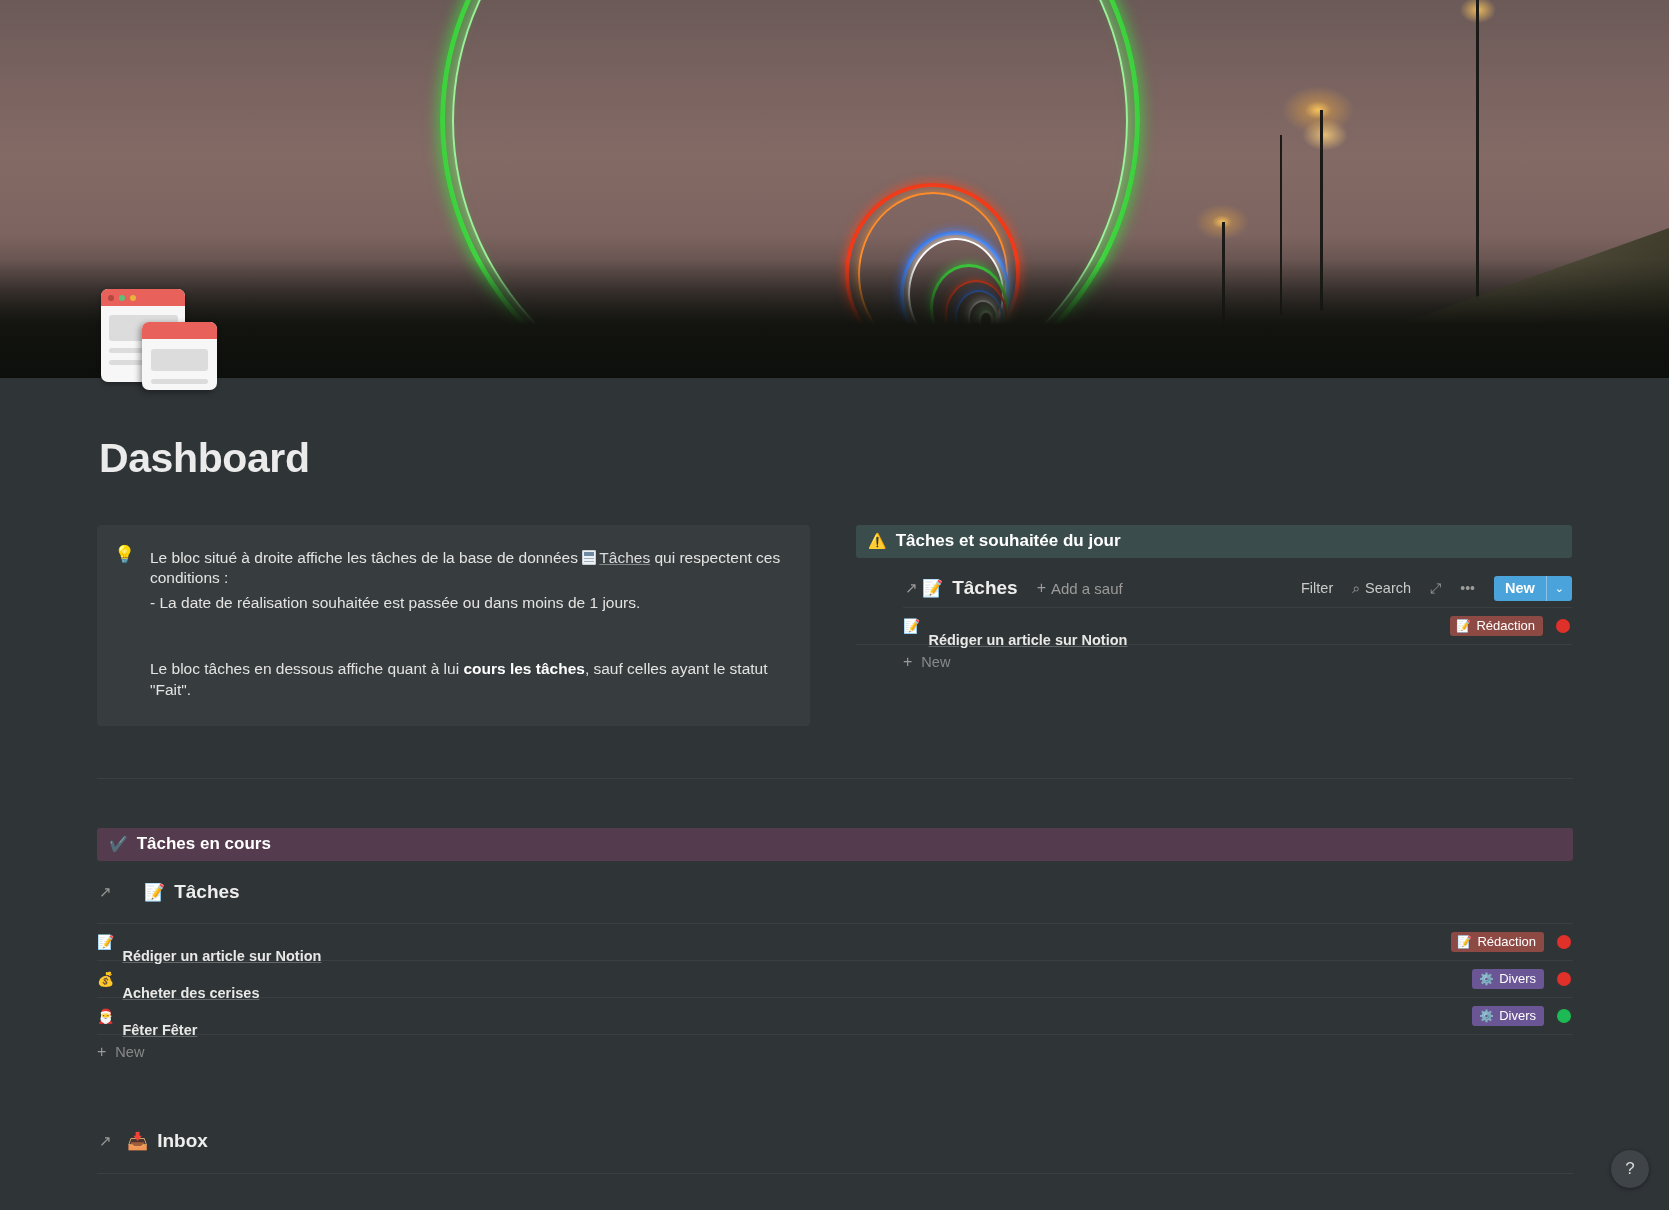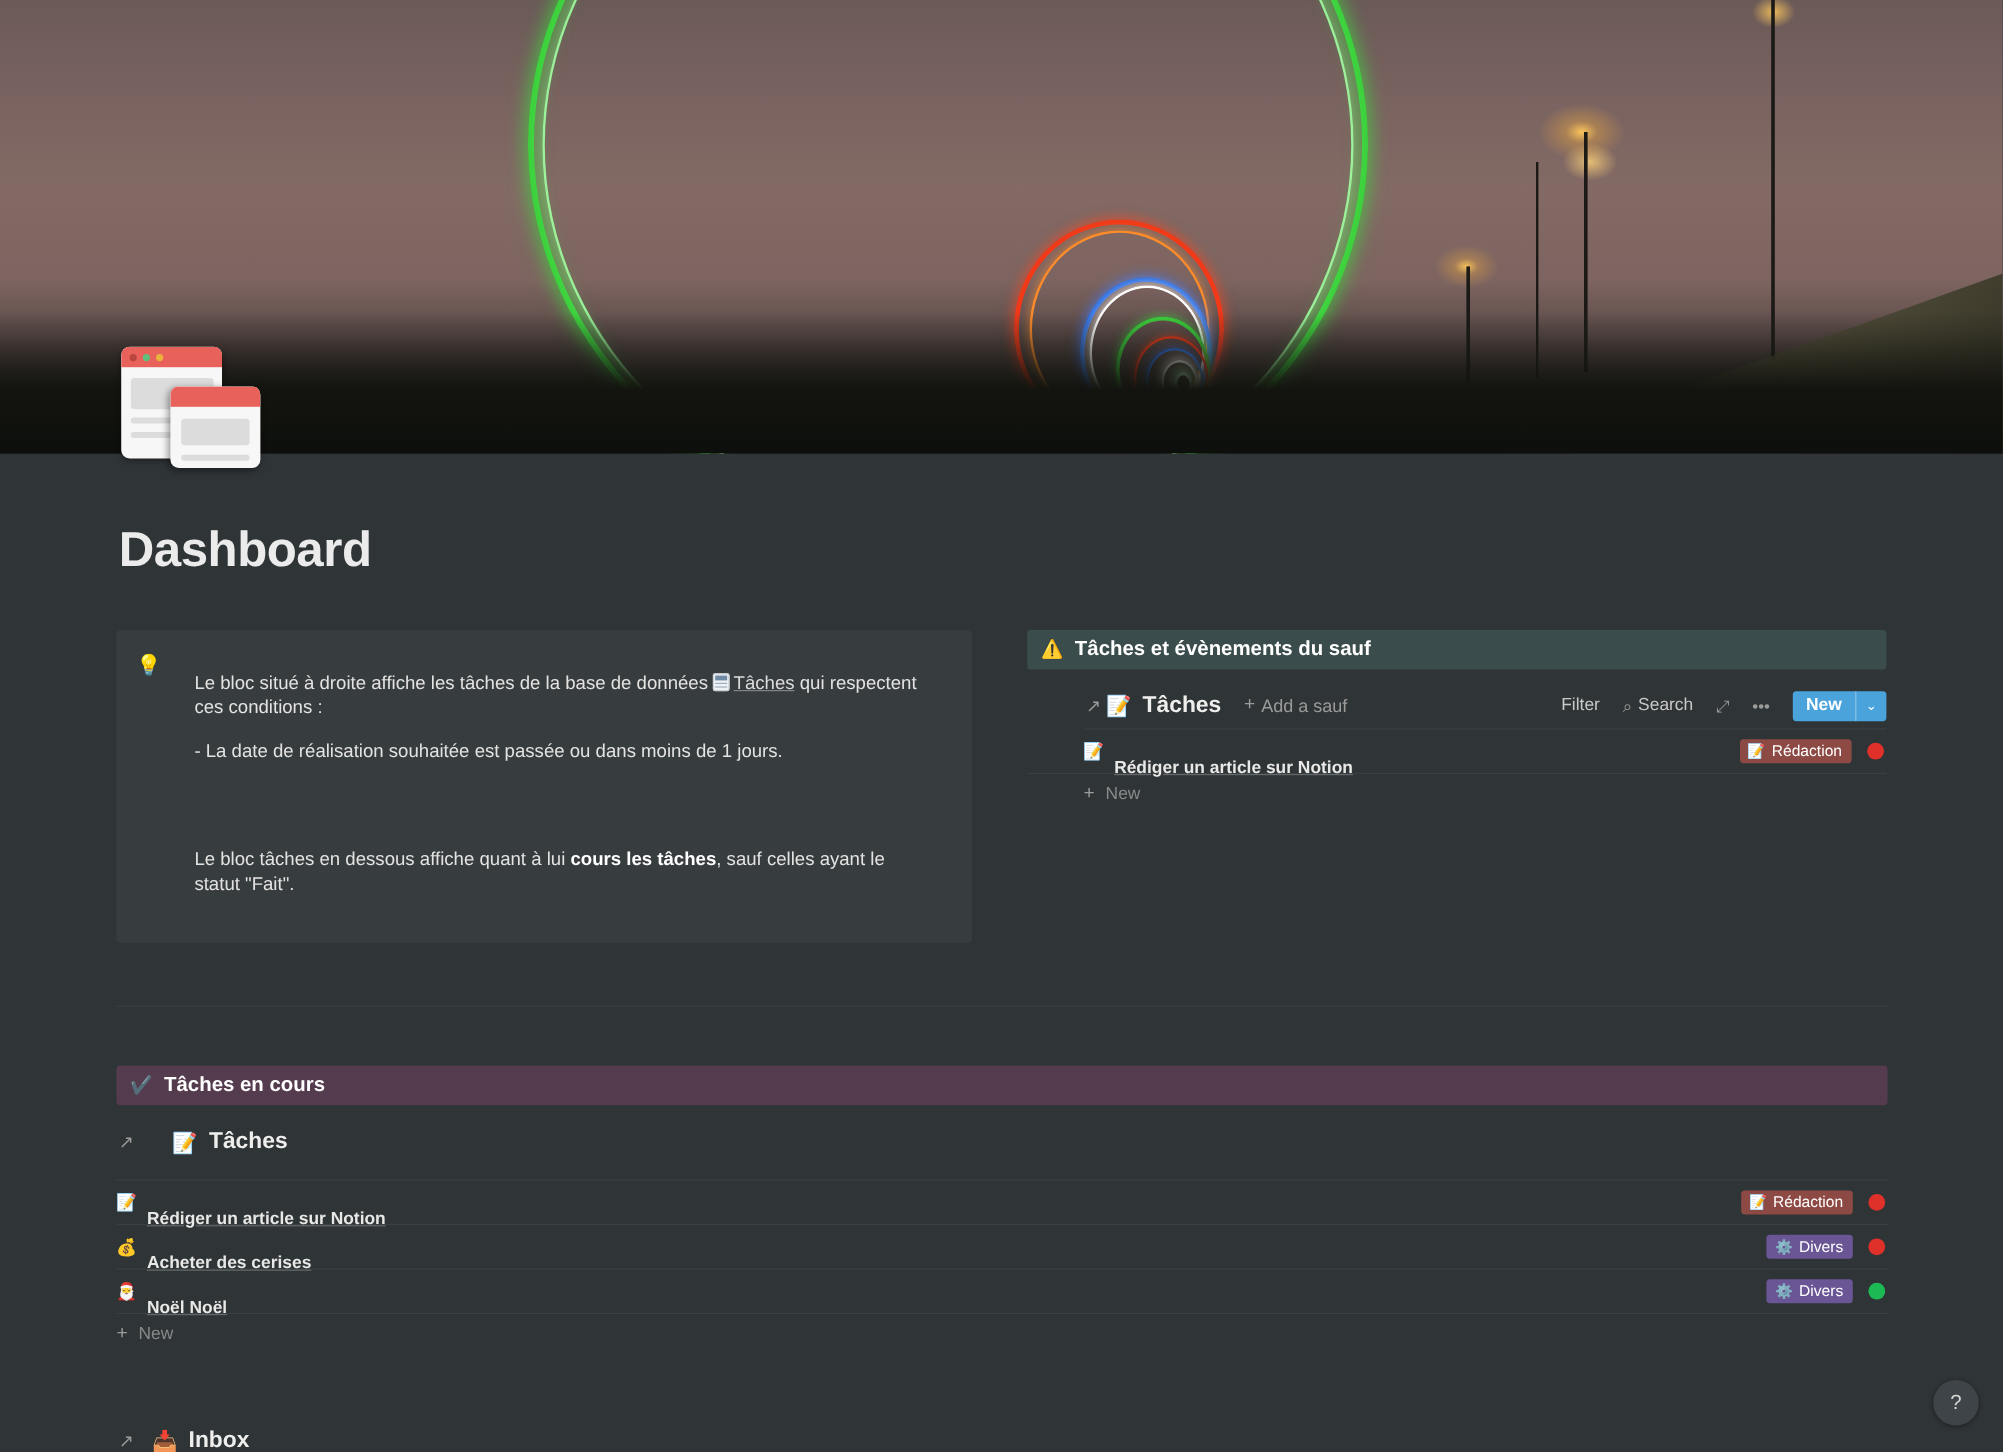--- a/index.html
+++ b/index.html
@@ -126,21 +126,21 @@
   .columns { display: flex; margin: 43px 0 0 0; padding: 0 96px 0 97px; gap: 46px; }
   .col-left { width: 713px; flex: none; }
   .col-right { width: 716px; flex: none; }
 
   
   .callout {
     background: #373c3f; border-radius: 4px; padding: 19px 20px 22px 17px;
     display: flex; gap: 10px; color: #e3e3e1; font-size: 15.5px; line-height: 1.32;
   }
   .callout-emoji { font-size: 17px; line-height: 21px; flex: none; width: 22px; }
-  .callout-body p { margin: 16px; }
+  .callout-body p { margin: 4px; }
   .callout-body .gap { height: 19px; }
   .inline-link {
     color: #dcdcdc; text-decoration: underline; text-decoration-color: rgba(220,220,220,.45);
   }
   .mini-db-icon {
     display: inline-block; width: 14px; height: 15px; vertical-align: -2px;
     background: #eef2f5; border-radius: 2px; position: relative; margin-right: 3px;
     box-shadow: inset 0 0 0 1px #c8cfd4;
   }
   .mini-db-icon::before {
@@ -308,21 +308,21 @@
             <div class="gap"></div>
             <div class="gap"></div>
             <p><span>Le bloc tâches en dessous affiche quant à lui </span><span class="bold">cours les tâches</span><span>, sauf celles ayant le statut "Fait".</span></p>
           </div>
         </div>
       </div>
 
       <div class="col-right">
         <div class="hdr-bar hdr-teal">
           <span class="hdr-emoji">⚠️</span>
-          <span>Tâches et évènements du sauf</span>
+          <span>Tâches et souhaitée du jour</span>
         </div>
 
         <div class="db-toolbar">
           <span class="arrow-up-right">↗</span>
           <div class="db-title">
             <span class="db-emoji">📝</span>
             <span>Tâches</span>
           </div>
           <div class="add-view">
             <span class="plus-glyph">+</span>
@@ -401,21 +401,21 @@
             <span class="tag tag-purple">
               <span class="tag-emoji">⚙️</span>
               <span>Divers</span>
             </span>
             <span class="status-dot" style="background:#e0302a"></span>
           </span>
         </div>
 
         <div class="db-row" style="padding-left:0;">
           <span class="row-emoji">🎅</span>
-          <span class="row-title">Noël Noël</span>
+          <span class="row-title">Fêter Fêter</span>
           <span class="row-right">
             <span class="tag tag-purple">
               <span class="tag-emoji">⚙️</span>
               <span>Divers</span>
             </span>
             <span class="status-dot" style="background:#1db954"></span>
           </span>
         </div>
 
         <div class="new-row" style="padding-left:0;">

